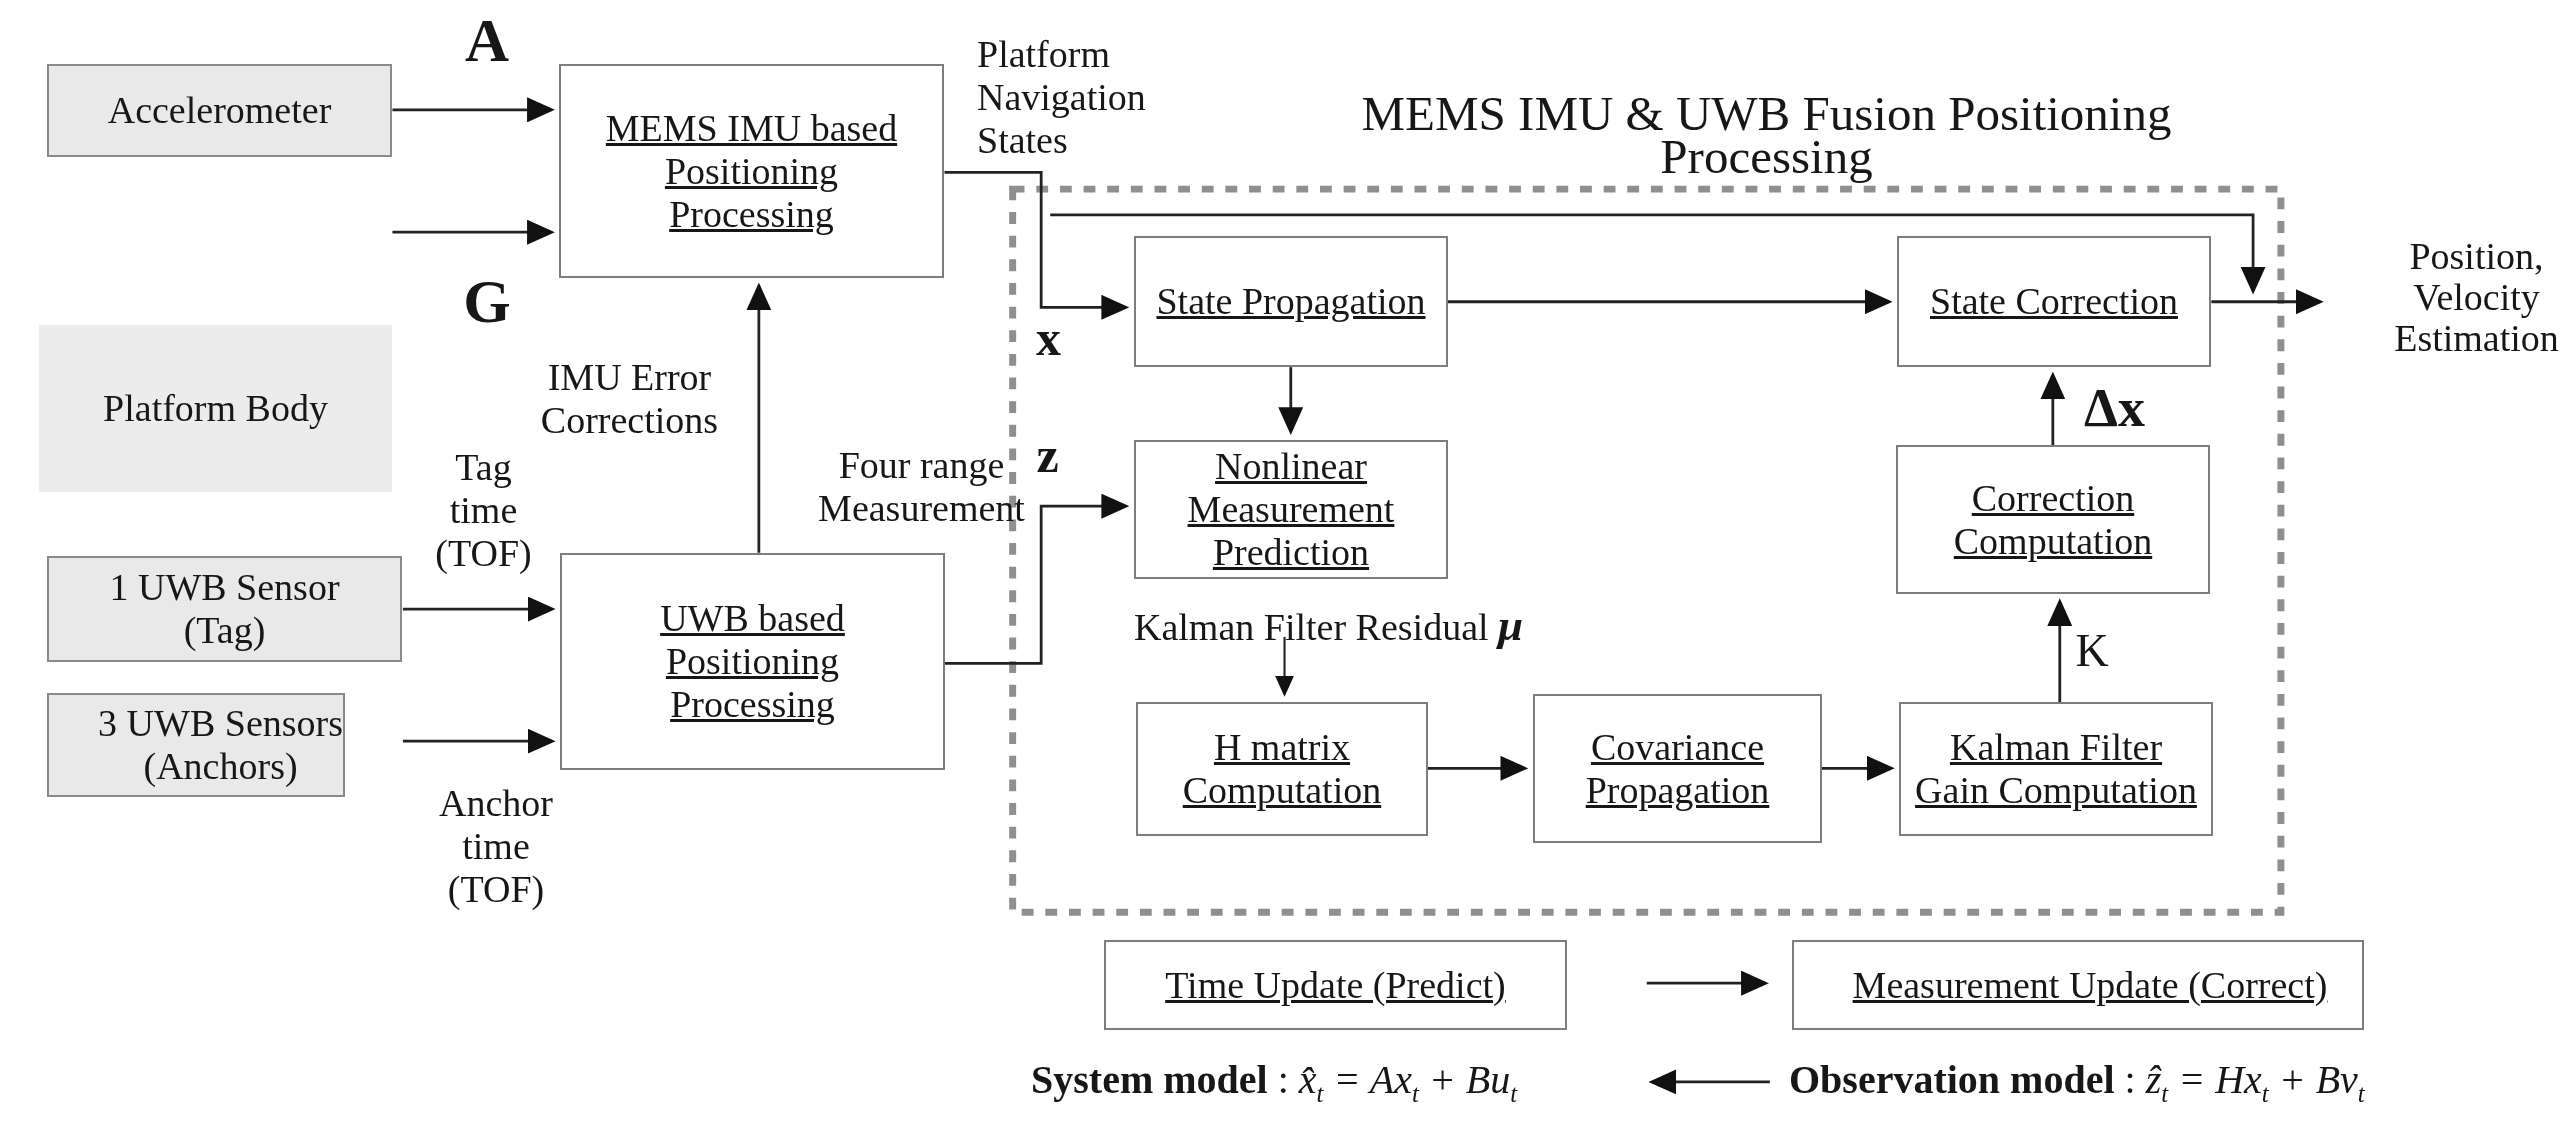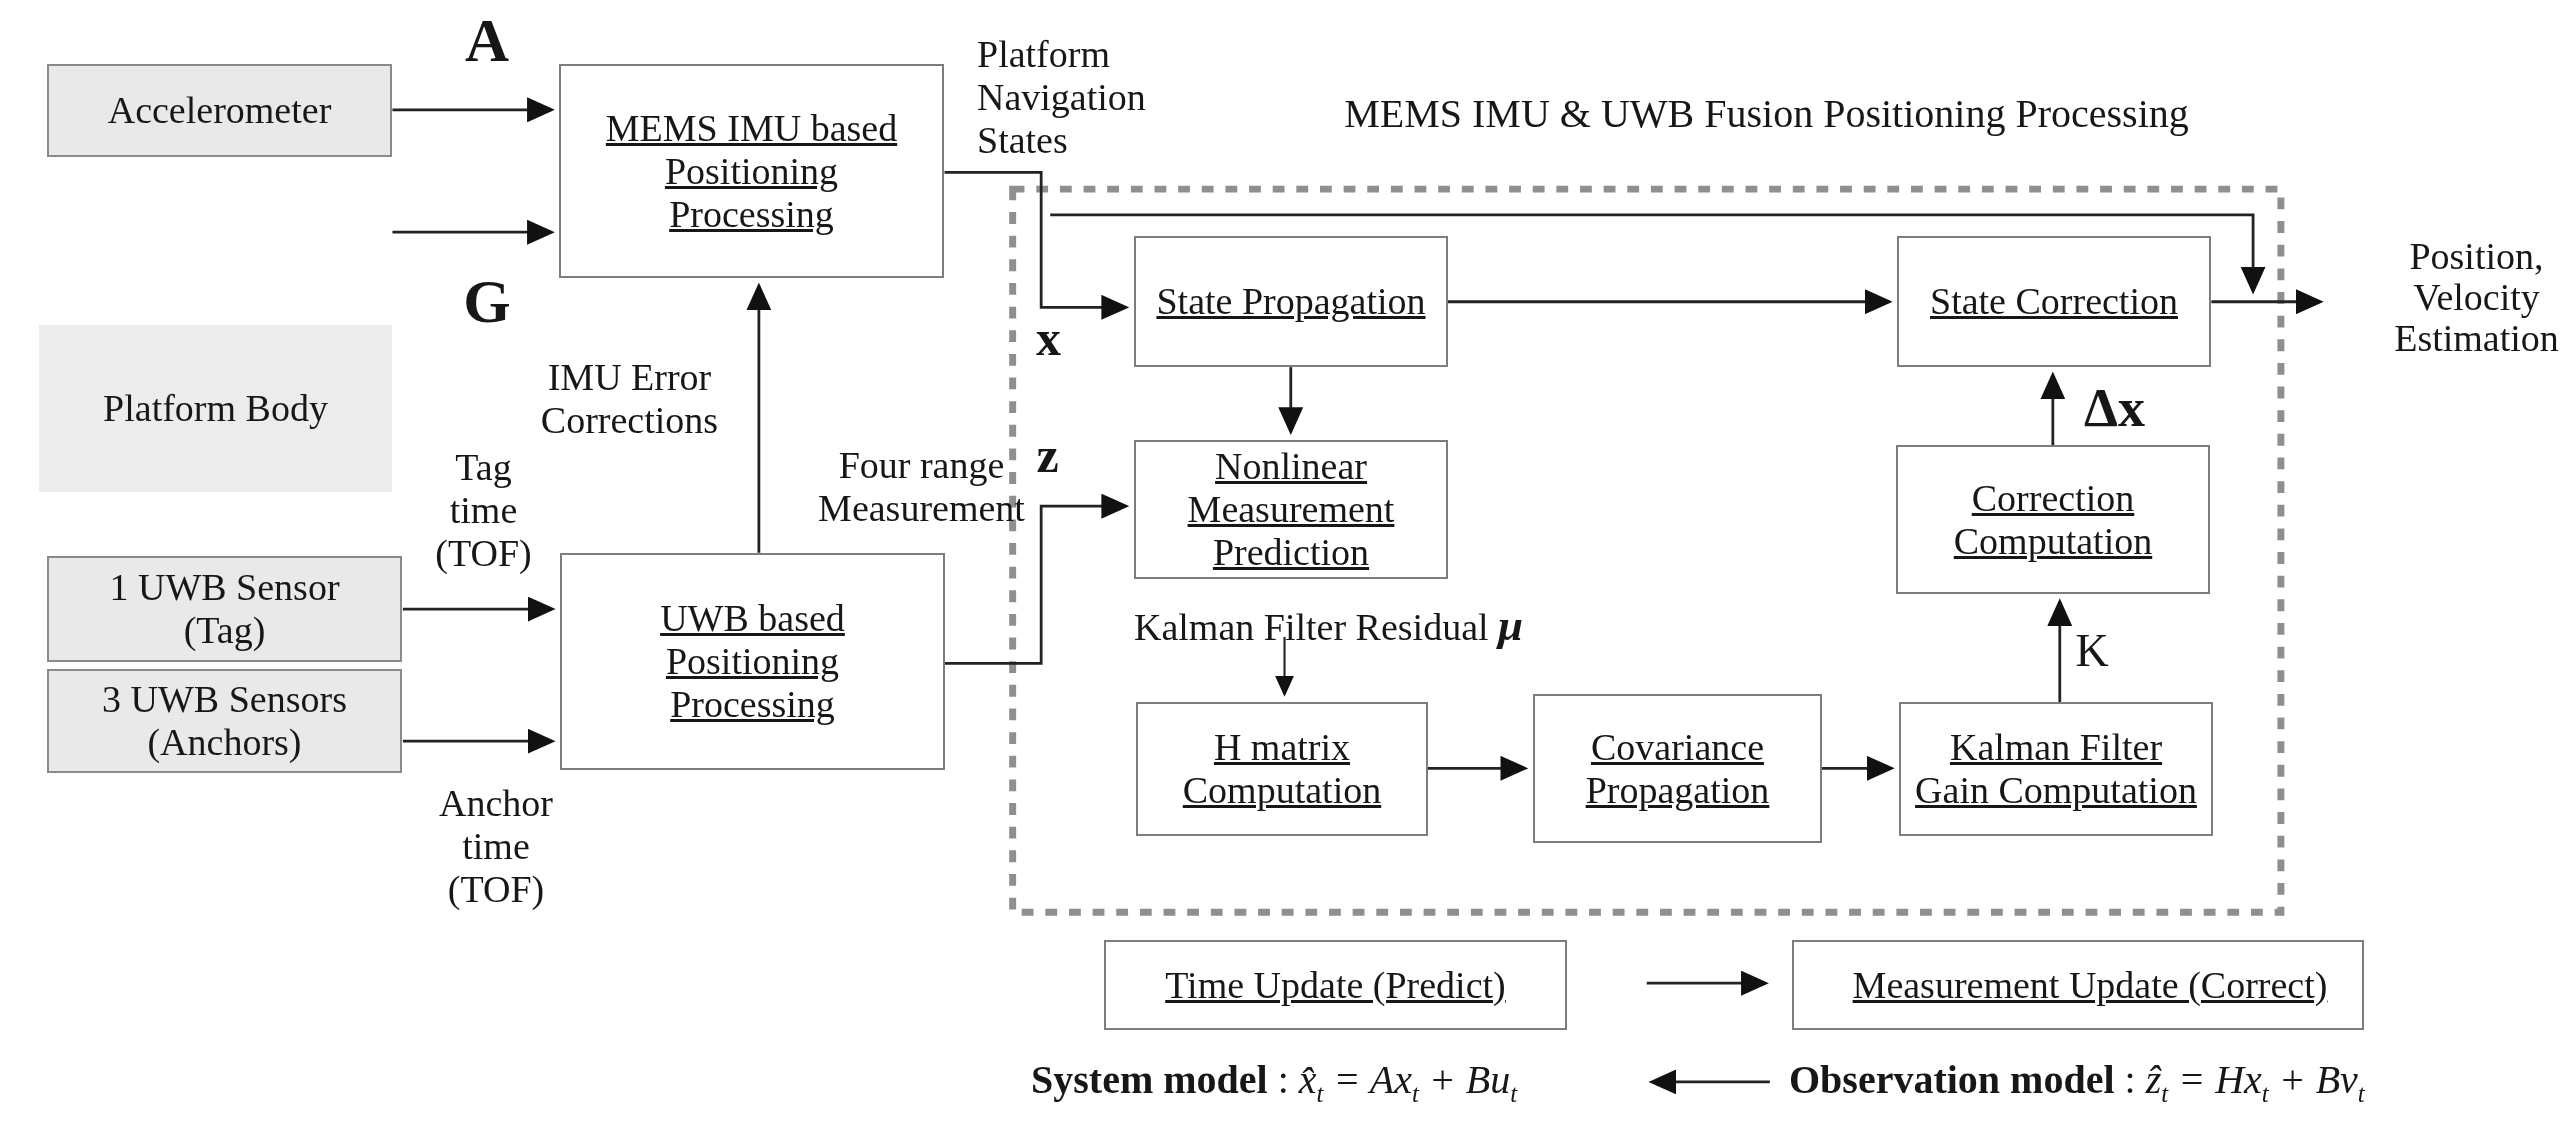--- a/index.html
+++ b/index.html
@@ -42,21 +42,21 @@
     white-space:pre-line;
   }
   .lbl{
     position:absolute;
     font-size:38px;line-height:43px;
     white-space:pre-line;
   }
   .center{text-align:center;}
   .big{font-size:61px;font-weight:bold;line-height:61px;}
   .sig{font-size:50px;font-weight:bold;line-height:50px;}
-  .title{font-size:40px;}
+  .title{font-size:49px;}
   .formula{font-size:40px;white-space:nowrap;}
   .formula b{font-weight:bold;}
   .formula i{font-style:italic;}
   .formula sub{font-size:0.62em;font-style:italic;}
   .mu{font-style:italic;font-weight:bold;font-size:45px;}
   svg{position:absolute;left:0;top:0;}
 </style>
 </head>
 <body>
 
@@ -90,21 +90,21 @@
       <path d="M2368 1414 L2538 1414" marker-end="url(#arr)"></path>
       <path d="M2545 1556 L2376 1556" marker-end="url(#arr)"></path>
     </g>
     <path d="M1847 916 L1847 998" marker-end="url(#arr)" stroke="#222222" stroke-width="3" fill="none"></path>
   </svg>
 
   <div class="gbox" style="left:47px;top:64px;width:345px;height:93px;"><span>Accelerometer</span></div>
   <div class="nbox" style="left:39px;top:325px;width:353px;height:167px;"><span>Platform  Body</span></div>
   <div class="gbox" style="left:47px;top:556px;width:355px;height:106px;"><span>1 UWB Sensor
 (Tag)</span></div>
-  <div class="gbox" style="left:47px;top:669px;width:355px;height:104px;"><span>3 UWB Sensors
+  <div class="gbox" style="left:47px;top:693px;width:298px;height:104px;justify-content:flex-end;"><span>3 UWB Sensors
 (Anchors)</span></div>
 
   <div class="wbox" style="left:559px;top:64px;width:385px;height:214px;"><span>MEMS IMU based
 Positioning
 Processing</span></div>
   <div class="wbox" style="left:560px;top:553px;width:385px;height:217px;"><span>UWB based
 Positioning
 Processing</span></div>
 
   <div class="wbox" style="left:1134px;top:236px;width:314px;height:131px;"><span>State Propagation</span></div>

